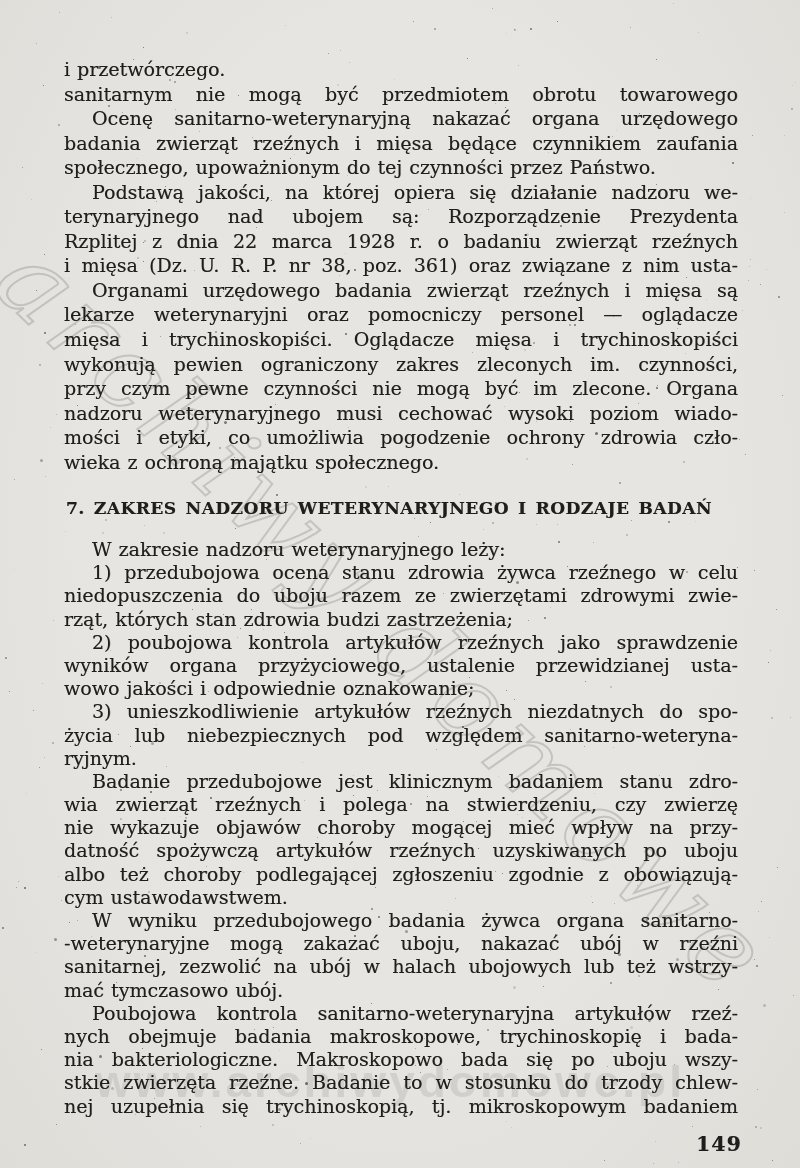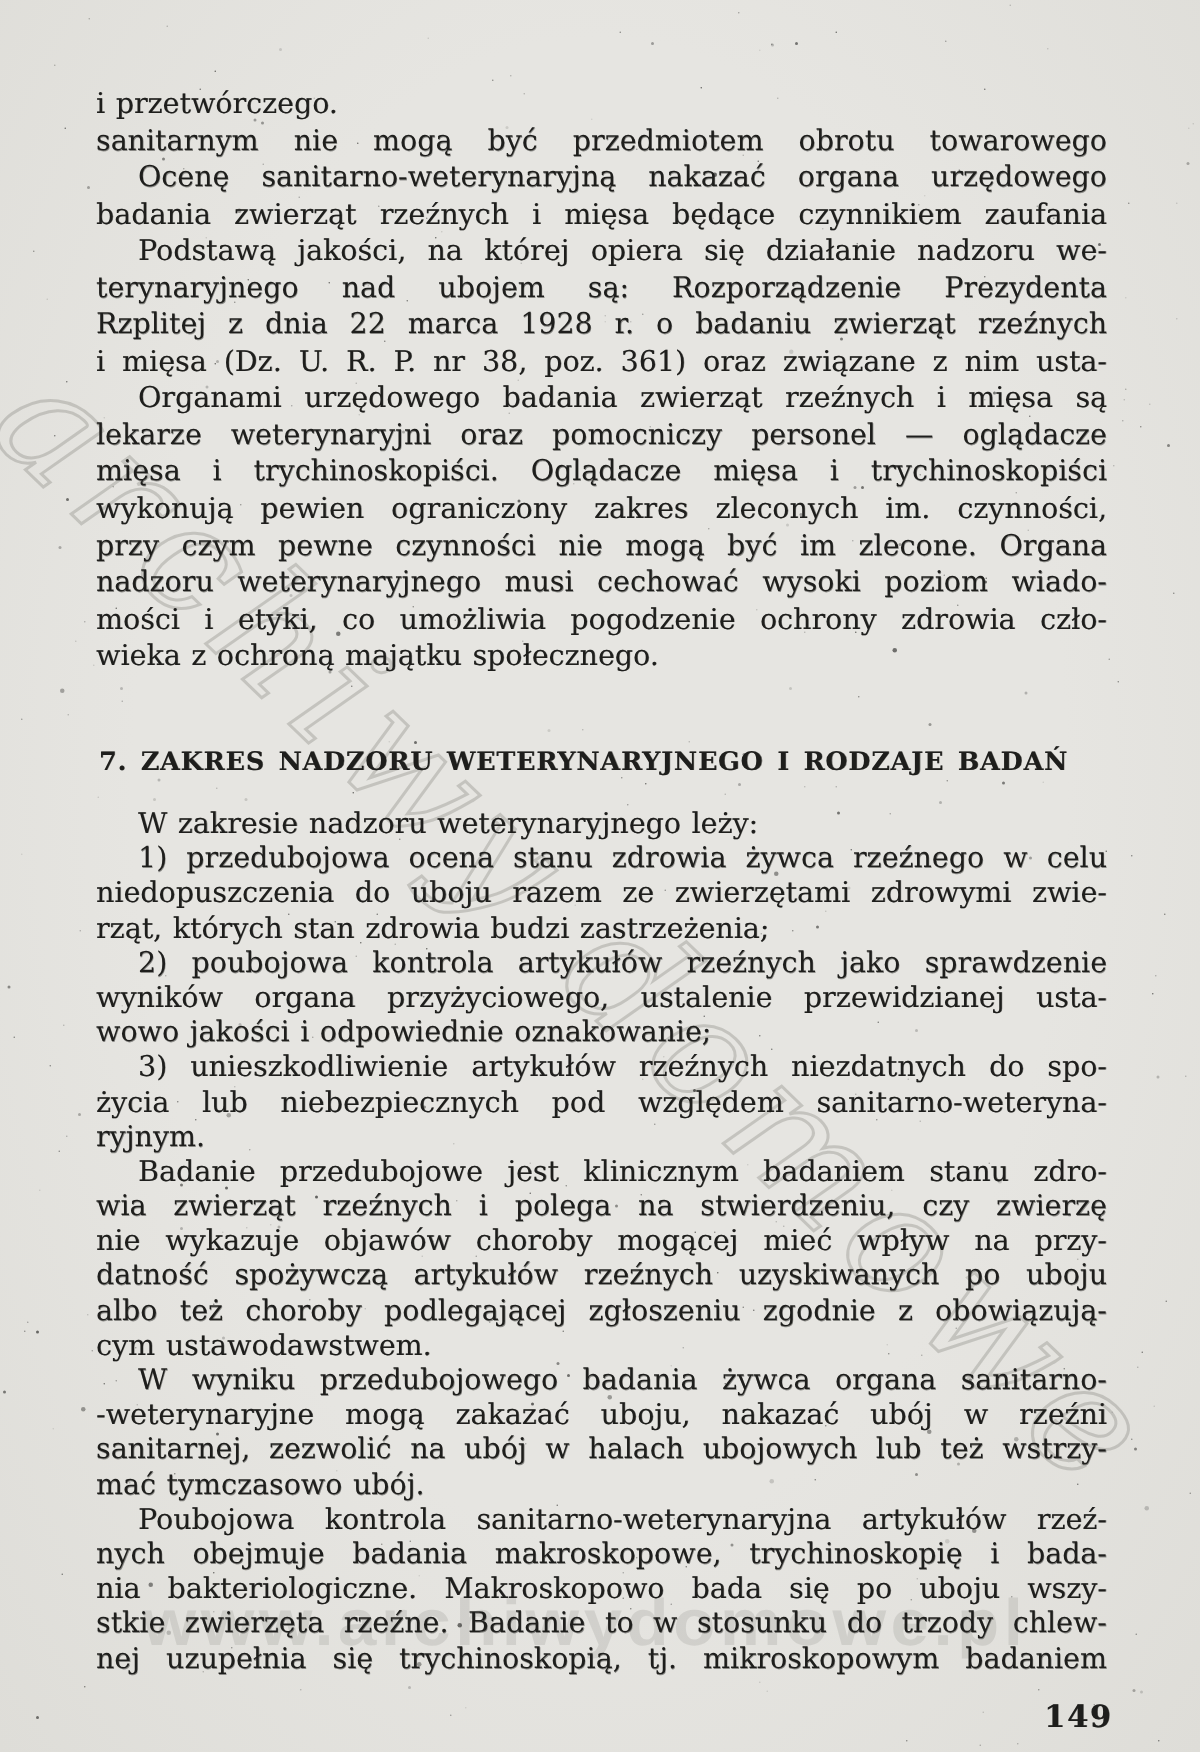--- a/index.html
+++ b/index.html
@@ -64,20 +64,21 @@
 
 <div id="page">
   <div id="wm-diagonal">archiwy domowe</div>
   <div id="wm-bottom">www.archiwydomowe.pl</div>
 
   <div id="block-a" class="tblock">
       <div class="ln l">i przetwórczego.</div>
       <div class="ln j">sanitarnym nie mogą być przedmiotem obrotu towarowego</div>
       <div class="ln j ind">Ocenę sanitarno-weterynaryjną nakazać organa urzędowego</div>
       <div class="ln j">badania zwierząt rzeźnych i mięsa będące czynnikiem zaufania</div>
+      <div class="ln l">społecznego, upoważnionym do tej czynności przez Państwo.</div>
       <div class="ln j ind">Podstawą jakości, na której opiera się działanie nadzoru we-</div>
       <div class="ln j">terynaryjnego nad ubojem są: Rozporządzenie Prezydenta</div>
       <div class="ln j">Rzplitej z dnia 22 marca 1928 r. o badaniu zwierząt rzeźnych</div>
       <div class="ln j">i mięsa (Dz. U. R. P. nr 38, poz. 361) oraz związane z nim usta-</div>
       <div class="ln j ind">Organami urzędowego badania zwierząt rzeźnych i mięsa są</div>
       <div class="ln j">lekarze weterynaryjni oraz pomocniczy personel — oglądacze</div>
       <div class="ln j">mięsa i trychinoskopiści. Oglądacze mięsa i trychinoskopiści</div>
       <div class="ln j">wykonują pewien ograniczony zakres zleconych im. czynności,</div>
       <div class="ln j">przy czym pewne czynności nie mogą być im zlecone. Organa</div>
       <div class="ln j">nadzoru weterynaryjnego musi cechować wysoki poziom wiado-</div>

